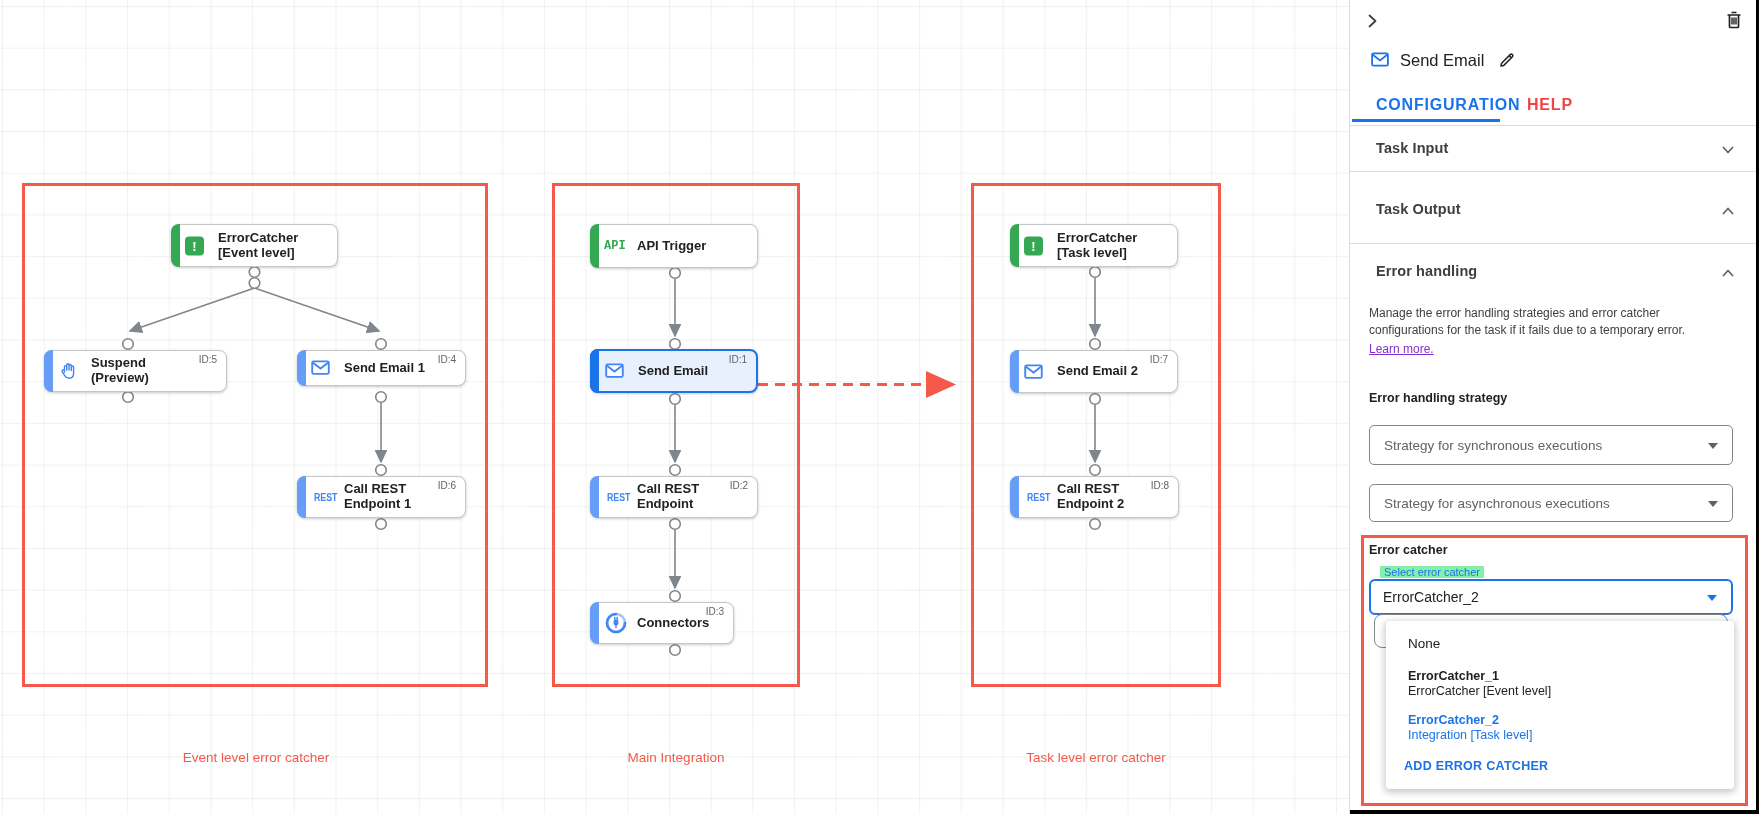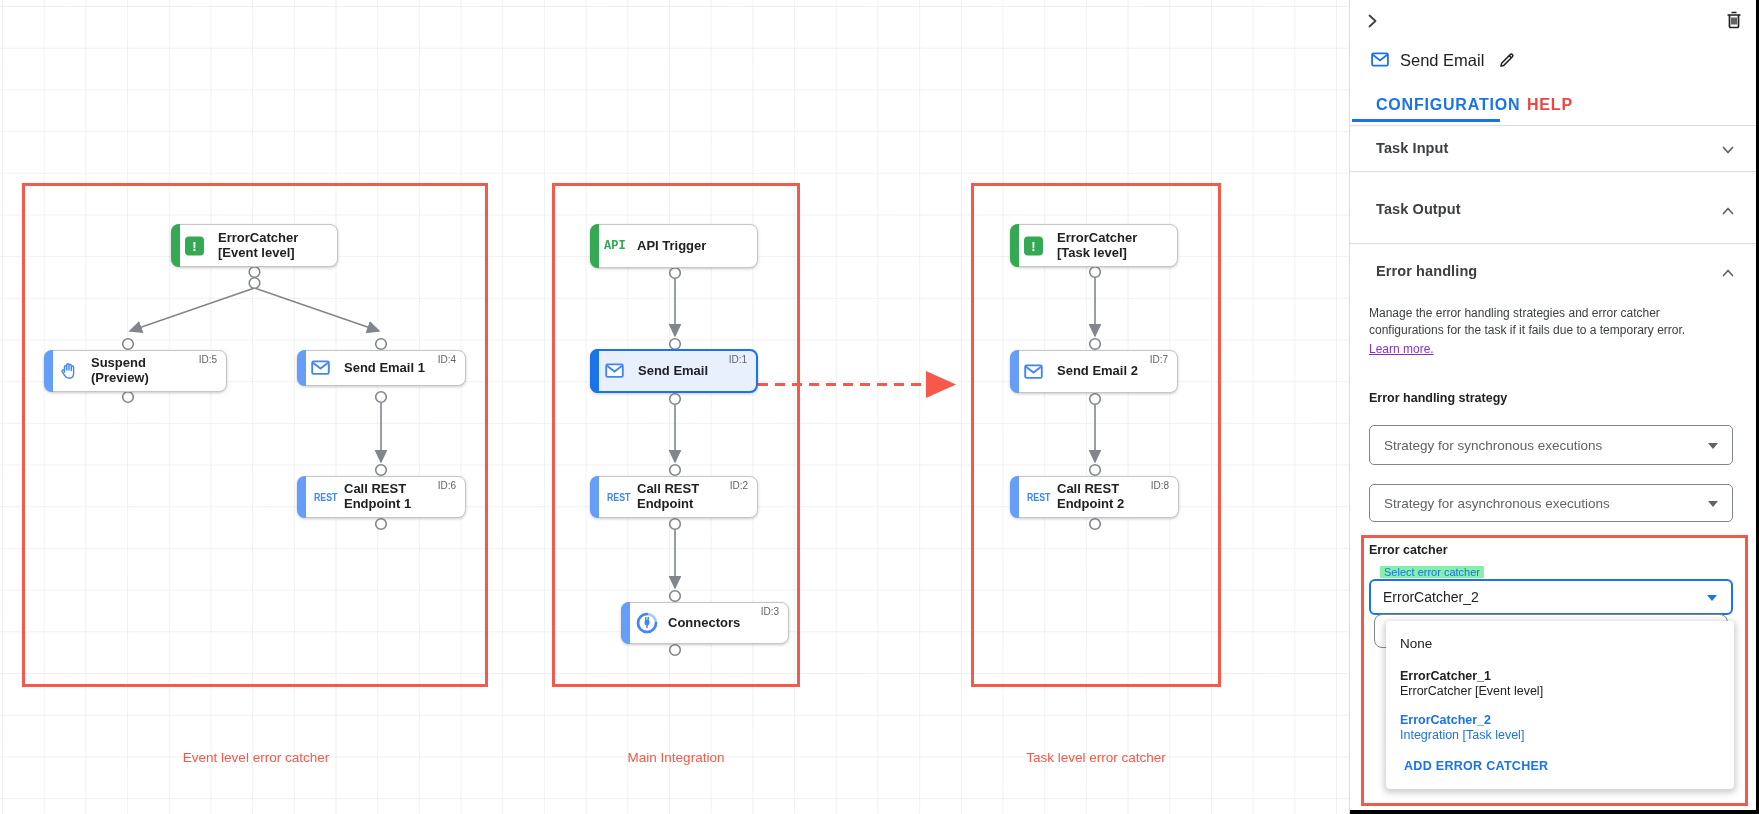--- a/index.html
+++ b/index.html
@@ -40,21 +40,21 @@
   .caret{position:absolute;right:14px;top:50%;margin-top:-2px;width:0;height:0;
          border-left:5px solid transparent;border-right:5px solid transparent;border-top:6px solid #5f6368;}
   .caret.blue{border-top-color:#1a73e8;}
   #ec-red-box{position:absolute;border:3px solid #f4594a;box-sizing:border-box;z-index:9;pointer-events:none;}
   #sel-field{position:absolute;left:19px;top:579px;width:364px;height:36px;border:2px solid #1a73e8;border-radius:6px;
              box-sizing:border-box;display:flex;align-items:center;padding:0 12px;font-size:14px;color:#202124;background:#fff;cursor:pointer;}
   #sel-label{position:absolute;left:30px;top:566px;background:#86efac;padding:0 4px;font-size:11px;color:#1a73e8;z-index:2;}
   #ghost-field{position:absolute;left:24px;top:614px;width:354px;height:34px;border:1px solid #80868b;border-radius:8px;box-sizing:border-box;z-index:1;background:#fff;}
   #menu{position:absolute;left:36px;top:621px;width:348px;height:168px;background:#fff;border-radius:4px;z-index:5;
         box-shadow:0 2px 6px 2px rgba(60,64,67,.25);padding-top:10px;box-sizing:border-box;}
-  .mi{padding:5px 14px;cursor:pointer;}
+  .mi{padding:5px 22px;cursor:pointer;}
   .mi-title{font-size:13.5px;color:#202124;}
   .mi-t2{font-size:12.5px;font-weight:700;color:#202124;line-height:15px;}
   .mi-sub{font-size:12.5px;color:#202124;line-height:15px;}
   .mi.sel .mi-t2,.mi.sel .mi-sub{color:#1a73e8;}
   #menu-action{margin-top:10px;padding-left:18px;font-size:12.5px;font-weight:700;letter-spacing:.3px;color:#1a73e8;cursor:pointer;}
   .blackbar{position:absolute;background:#000;z-index:20;}
   svg{display:block;}
 </style>
 </head>
 <body>
@@ -188,21 +188,21 @@
         <span class="nbar" style="background:#669df6"></span>
         <span class="nicon">
           <span class="rest-txt">REST</span>
         </span>
         <span class="nlabel">
           <span>Call REST</span>
           <span>Endpoint</span>
         </span>
         <span class="nid">ID:2</span>
       </div>
-      <div class="node" style="left: 590px; top: 602px; width: 168px; height: 42px; margin-left: 31px;">
+      <div class="node" style="left: 590px; top: 602px; width: 144px; height: 42px;">
         <span class="nbar" style="background:#669df6"></span>
         <span class="nicon">
           <span>
             <svg width="24" height="24" viewBox="0 0 24 24">
               <circle cx="12" cy="12" r="9" fill="none" stroke="#a5c5fa" stroke-width="2.6"></circle>
               <path d="M12 3 A9 9 0 1 0 21 12" fill="none" stroke="#4285f4" stroke-width="2.6" stroke-linecap="round"></path>
               <rect x="9.6" y="8.8" width="4.8" height="5.4" rx="1.6" fill="#4285f4"></rect>
               <path d="M10.8 8.8 V6.4 M13.2 8.8 V6.4 M12 14.2 V16.4" stroke="#4285f4" stroke-width="1.5" stroke-linecap="round"></path>
             </svg>
           </span>

